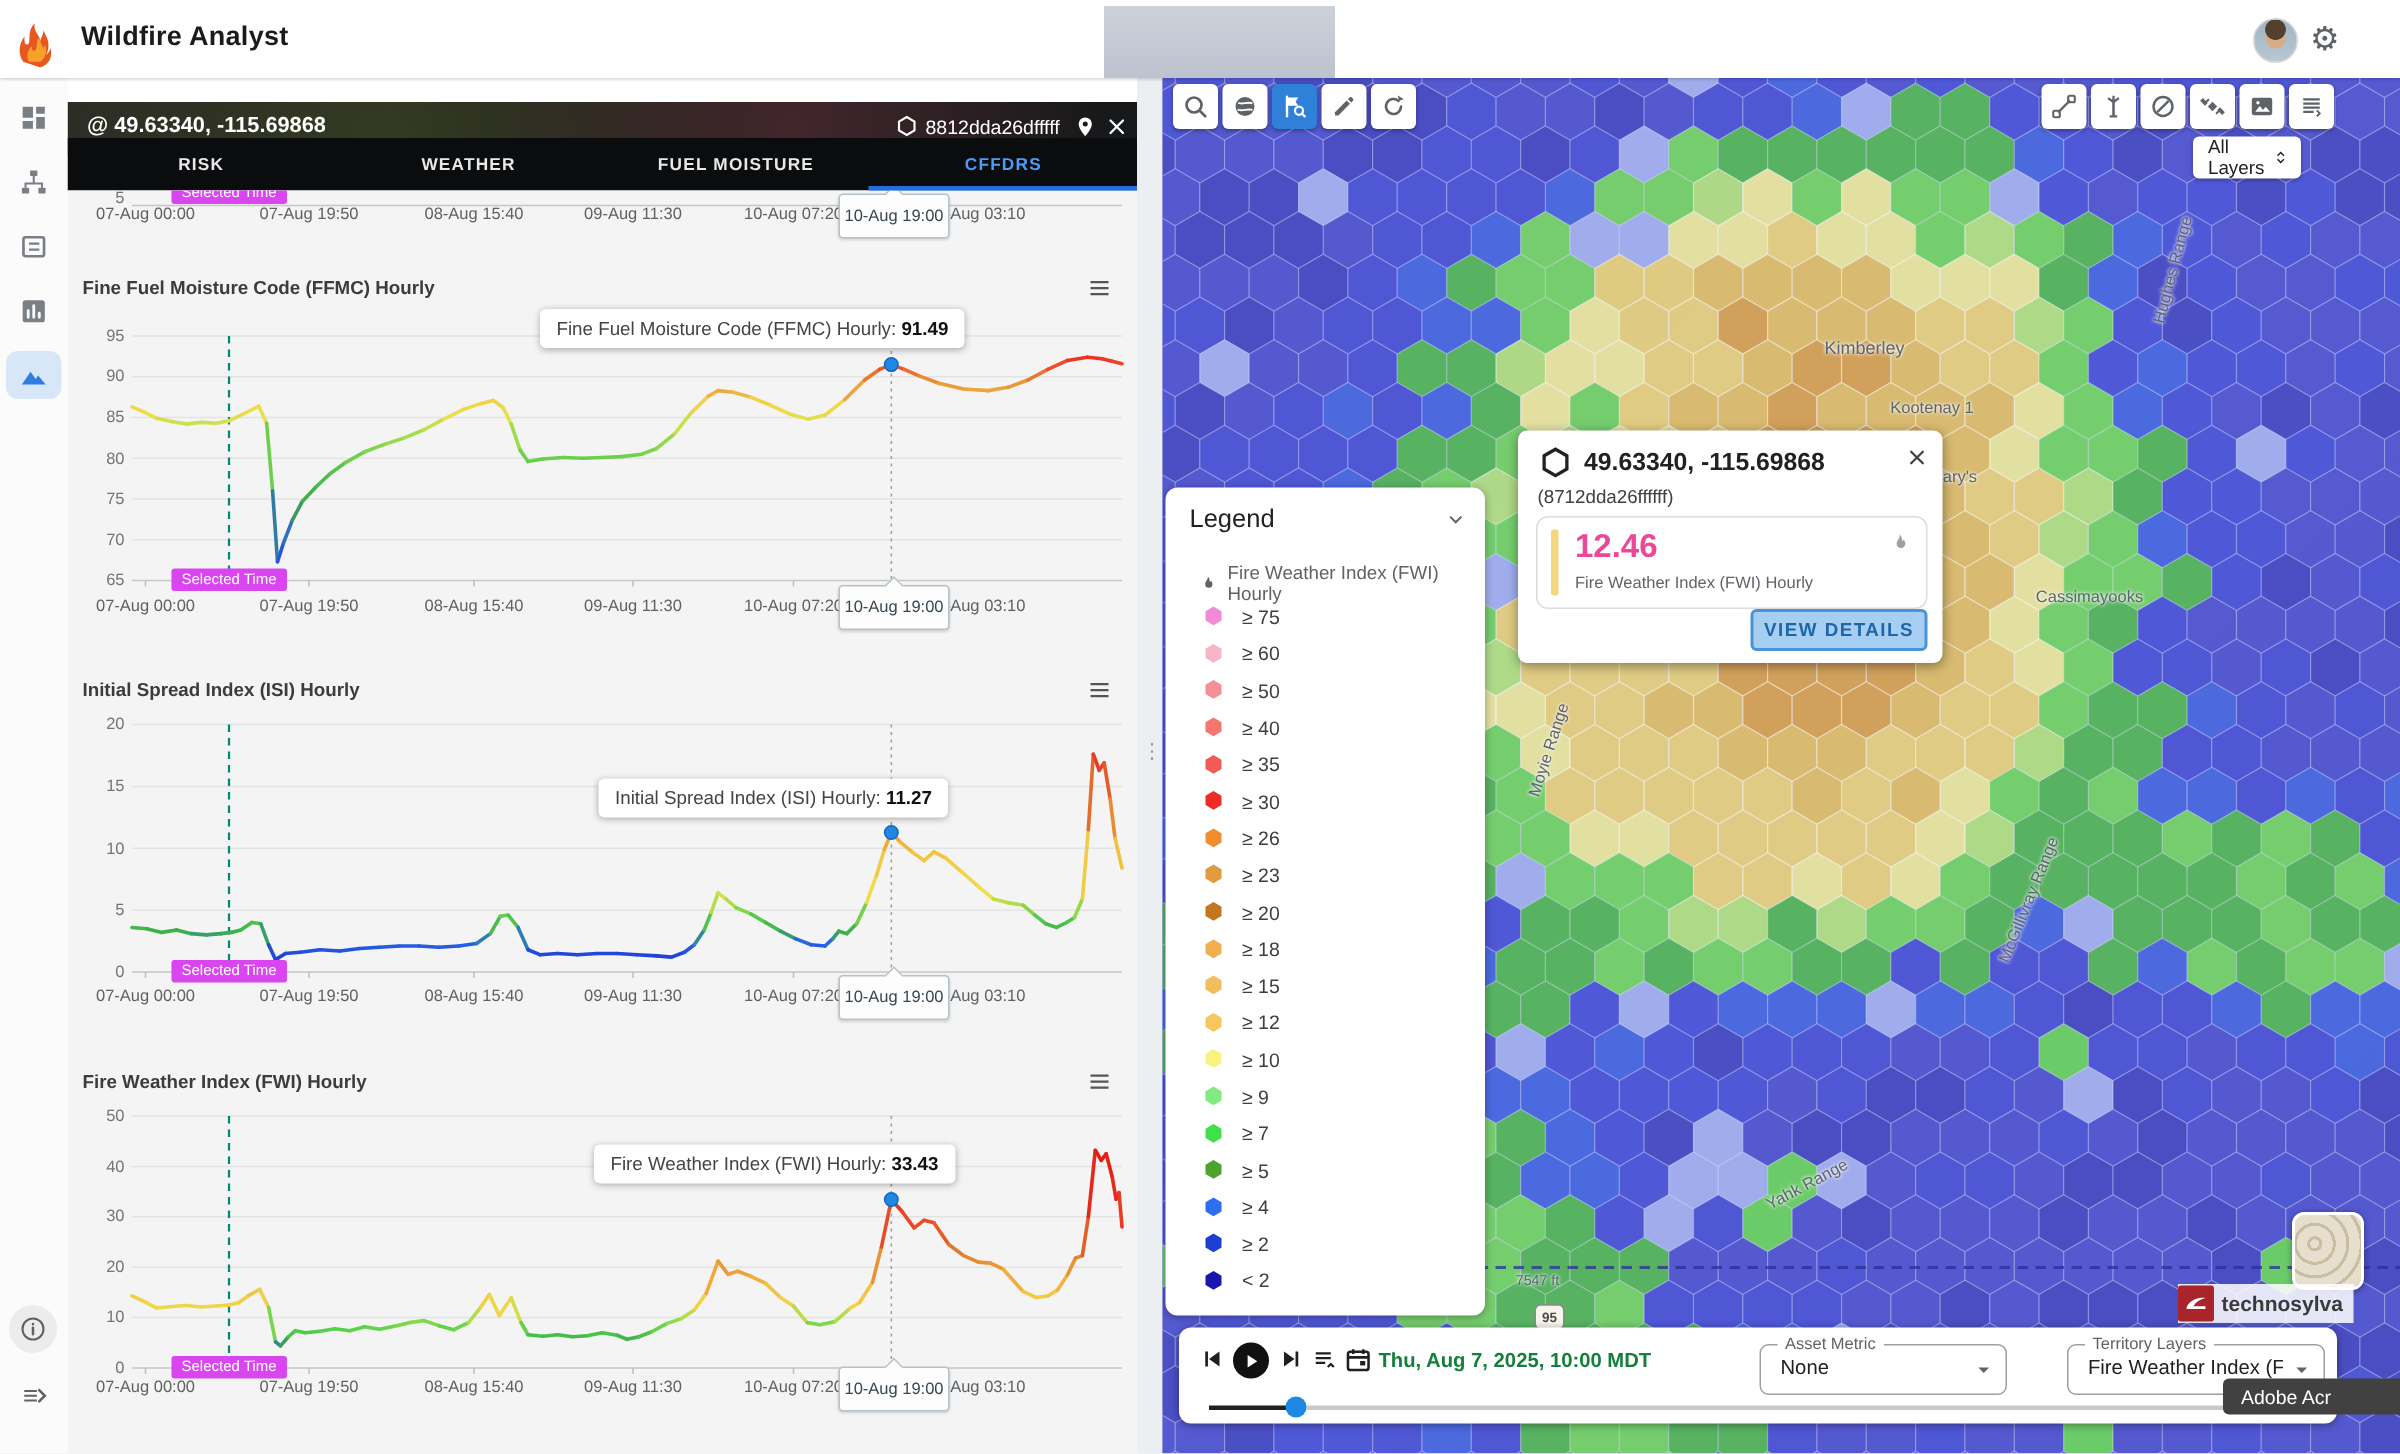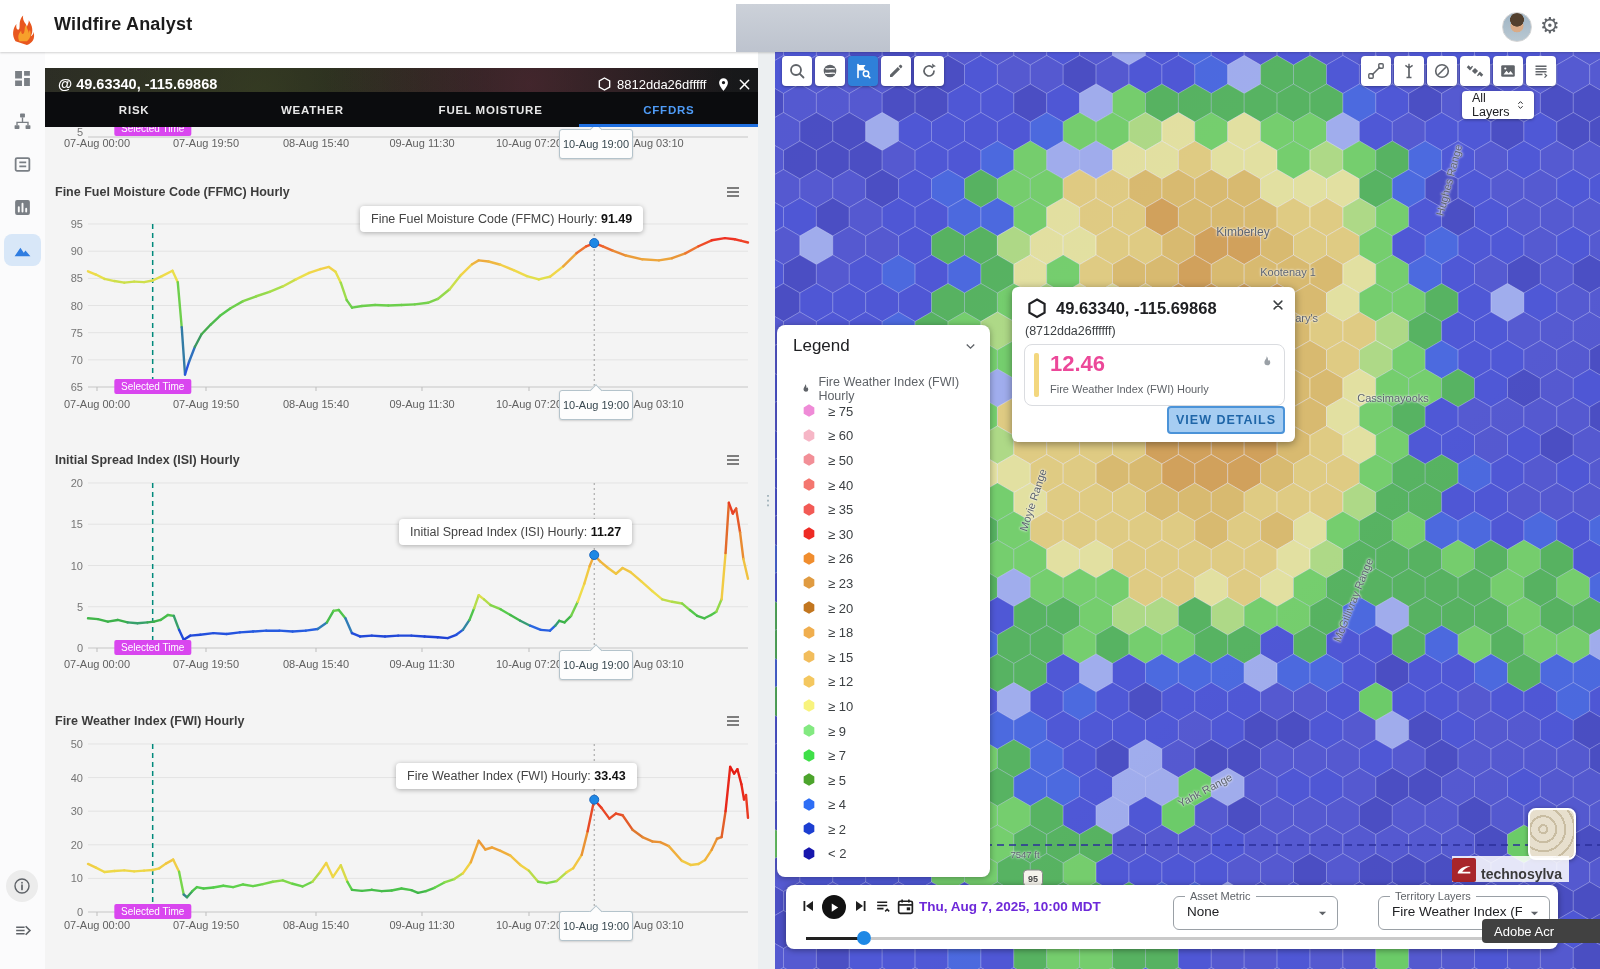--- a/index.html
+++ b/index.html
@@ -62,28 +62,28 @@
   #popupClose{position:absolute;right:10px;top:11px;color:#3c4043;}
   #popupSub{position:absolute;left:13px;top:37px;font-size:12.5px;color:#3c4043;}
   #popupCard{position:absolute;left:12px;top:57px;width:259px;height:60px;border:1px solid #dadce0;border-radius:8px;background:#fff;}
   #popupBar{position:absolute;left:9px;top:8px;width:5px;height:44px;background:#f3d77e;border-radius:2px;}
   #popupValue{position:absolute;left:25px;top:6px;font-size:22px;font-weight:bold;color:#ec4899;}
   #popupMetric{position:absolute;left:25px;top:38px;font-size:11px;color:#5f6368;}
   #popupFlame{position:absolute;right:10px;top:10px;color:#9aa0a6;}
   #viewDetails{position:absolute;right:10px;bottom:8px;width:114px;height:24px;background:#a6cdf2;border:2px solid #4b93d8;border-radius:4px;color:#1f66a8;font-size:12.5px;font-weight:bold;letter-spacing:1px;display:flex;align-items:center;justify-content:center;}
   
   #basemapThumb{position:absolute;left:753px;top:756px;width:44px;height:48px;border-radius:8px;border:2px solid #fff;box-shadow:0 1px 4px rgba(0,0,0,.4);background:repeating-radial-gradient(circle at 30% 40%,#e7dfcd 0 3px,#c9bda2 3px 5px,#e7dfcd 5px 9px);z-index:8;}
-  #brand{position:absolute;left:677px;top:804px;height:26px;display:flex;align-items:flex-end;gap:5px;background:rgba(255,255,255,.85);padding:0 7px 0 0;z-index:8;}
+  #brand{position:absolute;left:677px;top:804px;height:26px;display:flex;align-items:center;gap:5px;background:rgba(255,255,255,.85);padding:0 7px 0 0;z-index:8;}
   #brandLogo{width:24px;height:24px;background:#a8252b;border-radius:2px;display:flex;align-items:center;justify-content:center;}
   #brandName{font-size:14px;font-weight:bold;color:#3a3a3a;}
   
   #playbar{position:absolute;left:11px;top:833px;width:772px;height:64px;background:#fff;border-radius:8px;box-shadow:0 1px 6px rgba(0,0,0,.4);z-index:10;}
   .pb-icon{position:absolute;top:12px;color:#1f1f1f;}
   #playCircle{position:absolute;left:36px;top:10px;width:24px;height:24px;border-radius:50%;background:#111;display:flex;align-items:center;justify-content:center;}
-  #pbDate{position:absolute;left:133px;top:14px;font-size:13.5px;font-weight:bold;color:#6d28d9;}
+  #pbDate{position:absolute;left:133px;top:14px;font-size:13.5px;font-weight:bold;color:#15803d;}
   #sliderTrackL{position:absolute;left:20px;top:52px;height:3px;background:#212121;}
   #sliderTrackR{position:absolute;top:52px;height:3px;background:#c9c9c9;}
   #sliderThumb{position:absolute;top:46px;width:14px;height:14px;border-radius:50%;background:#1e88e5;}
   .md-field{position:absolute;top:11px;height:34px;border:1px solid #9aa0a6;border-radius:6px;background:#fff;box-sizing:border-box;}
   .md-label{position:absolute;top:-7px;left:11px;background:#fff;padding:0 5px;font-size:11px;color:#5f6368;white-space:nowrap;}
   .md-value{position:absolute;left:13px;top:7px;font-size:13.5px;color:#202124;white-space:nowrap;overflow:hidden;max-width:130px;}
   .md-caret{position:absolute;right:8px;top:10px;color:#5f6368;}
   #adobeTip{position:absolute;left:707px;top:867px;width:130px;height:24px;background:#414141;border-radius:4px 0 0 4px;color:#fff;font-size:13px;display:flex;align-items:center;padding-left:12px;z-index:12;}
 </style>
 </head>

